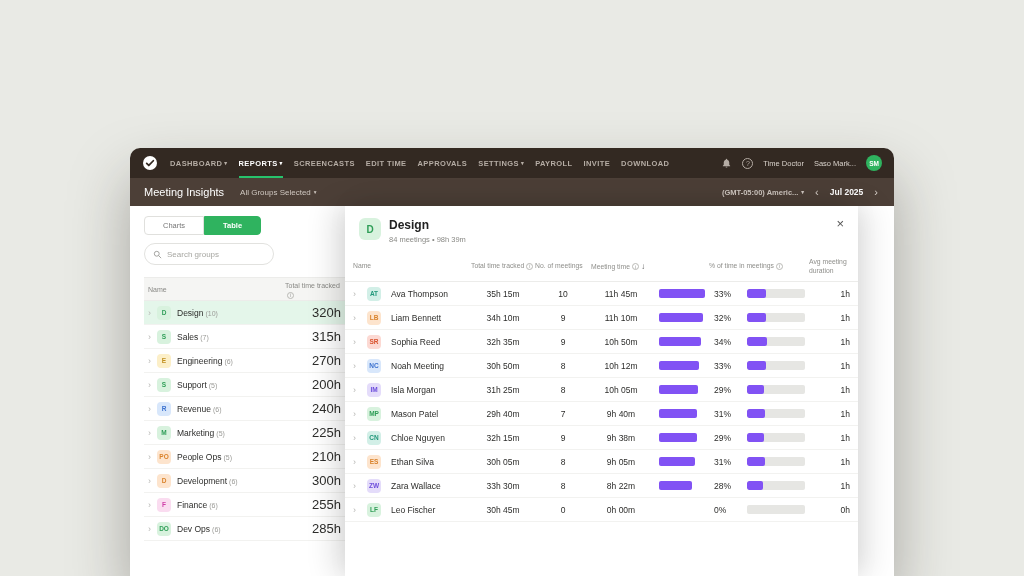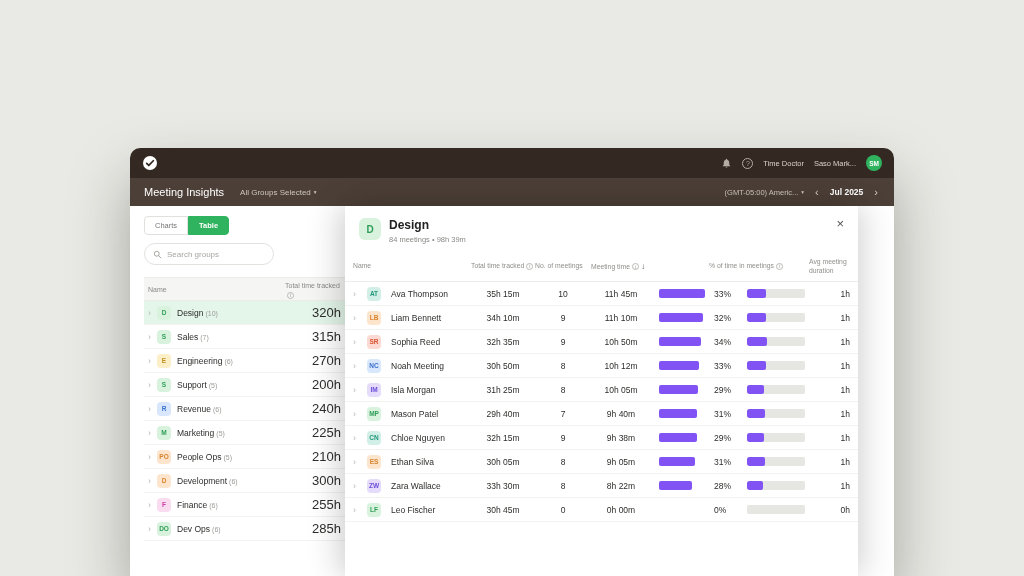--- a/index.html
+++ b/index.html
@@ -26,36 +26,36 @@
   .company,.username { font-size:7.5px; color:#d9d2cb; cursor:pointer; }
   .avatar-sm { width:16px; height:16px; border-radius:50%; background:#2fb35f; color:#fff;
              font-size:6.5px; font-weight:bold; display:flex; align-items:center; justify-content:center; cursor:pointer;}
 
   
   .subnav { height:28px; background:#4c3f37; display:flex; align-items:center;
             padding:0 14px; color:#cfc7c0; white-space:nowrap; }
   .subnav-title { font-size:11px; font-weight:normal; color:#fff; }
   .groups-select { font-size:8px; margin-left:16px; display:flex; gap:3px; align-items:center; cursor:pointer; }
   .subnav-right { margin-left:auto; display:flex; align-items:center; gap:9px; height:100%; }
-  .tz { font-size:7.5px; display:flex; gap:3px; align-items:center; cursor:pointer; }
+  .tz { font-size:7.5px; display:flex; gap:3px; align-items:center; cursor:pointer;font-weight:bold; }
   .navchev { font-size:11px; color:#d8d1ca; cursor:pointer; padding:0 2px; }
   .period { font-size:8.5px; color:#fff; font-weight:bold; }
   .tabs { display:flex; gap:14px; margin-left:12px; height:100%; align-items:center; }
   .tab { font-size:7.5px; font-weight:bold; letter-spacing:.4px; position:relative; height:100%;
          display:flex; align-items:center; cursor:pointer; color:#b8afa8; }
   .tab.active { color:#fff; }
   .tab.active::after { content:''; position:absolute; bottom:0; left:0; right:0; height:2px; background:#27c26c; }
 
   
   .content { position:relative; height:370px; background:#fff; }
 
   
   .left-panel { position:absolute; left:0; top:0; width:215px; height:100%; padding:10px 0 0 14px; }
   .toggle { display:flex; width:max-content; }
-  .toggle-btn { font-size:7.5px; padding:4px 10px; border:1px solid #e0e0dd; color:#777;
+  .toggle-btn { font-size:7.5px; padding:4px 18px; border:1px solid #e0e0dd; color:#777;
                 background:#fff; cursor:pointer; border-radius:4px 0 0 4px; }
   .toggle-btn.active { background:#2fb35f; border-color:#2fb35f; color:#fff; font-weight:bold;
                 border-radius:0 4px 4px 0; }
   .search { margin-top:8px; width:130px; height:22px; border:1px solid #e2e2df; border-radius:11px;
             display:flex; align-items:center; padding:0 8px; gap:5px; background:#fff; }
   .search input { border:0; outline:0; font-size:8px; width:100%; color:#333; font-family:inherit; }
   .search input::placeholder { color:#a7a7a2; }
   .ltable { margin-top:12px; width:201px; }
   .lheader { display:flex; align-items:flex-start; background:#f5f5f3; border-top:1px solid #ececea;
              border-bottom:1px solid #ececea; padding:3px 4px; height:24px; font-size:7px; color:#8a8a86; }
@@ -121,20 +121,31 @@
 <div class="page">
   <div class="window">
 
     <header class="topnav">
       <span class="logo">
         <svg viewBox="0 0 24 24" width="16" height="16">
           <circle cx="12" cy="12" r="10.5" fill="#ffffff"></circle>
           <path d="M7 12.5l3.2 3.2L17 8.6" stroke="#332922" stroke-width="2.6" fill="none" stroke-linecap="round" stroke-linejoin="round"></path>
         </svg>
       </span>
+      <nav class="navitems">
+          <span class="navitem">DASHBOARD<span class="caret2">▾</span></span>
+          <span class="navitem active">REPORTS<span class="caret2">▾</span></span>
+          <span class="navitem">SCREENCASTS</span>
+          <span class="navitem">EDIT TIME</span>
+          <span class="navitem">APPROVALS</span>
+          <span class="navitem">SETTINGS<span class="caret2">▾</span></span>
+          <span class="navitem">PAYROLL</span>
+          <span class="navitem">INVITE</span>
+          <span class="navitem">DOWNLOAD</span>
+        </nav>
       <div class="topnav-right">
         <span style="display:flex;cursor:pointer;">
           <svg width="11" height="12" viewBox="0 0 24 24">
             <path fill="#b5aca4" d="M12 22c1.1 0 2-.9 2-2h-4c0 1.1.9 2 2 2zm6-6v-5c0-3.07-1.63-5.64-4.5-6.32V4a1.5 1.5 0 0 0-3 0v.68C7.63 5.36 6 7.92 6 11v5l-2 2v1h16v-1l-2-2z"></path>
           </svg>
         </span>
         <span class="help-circle">?</span>
         <span class="company">Time Doctor</span>
         <span class="username">Saso Mark...</span>
         <span class="avatar-sm">SM</span>

